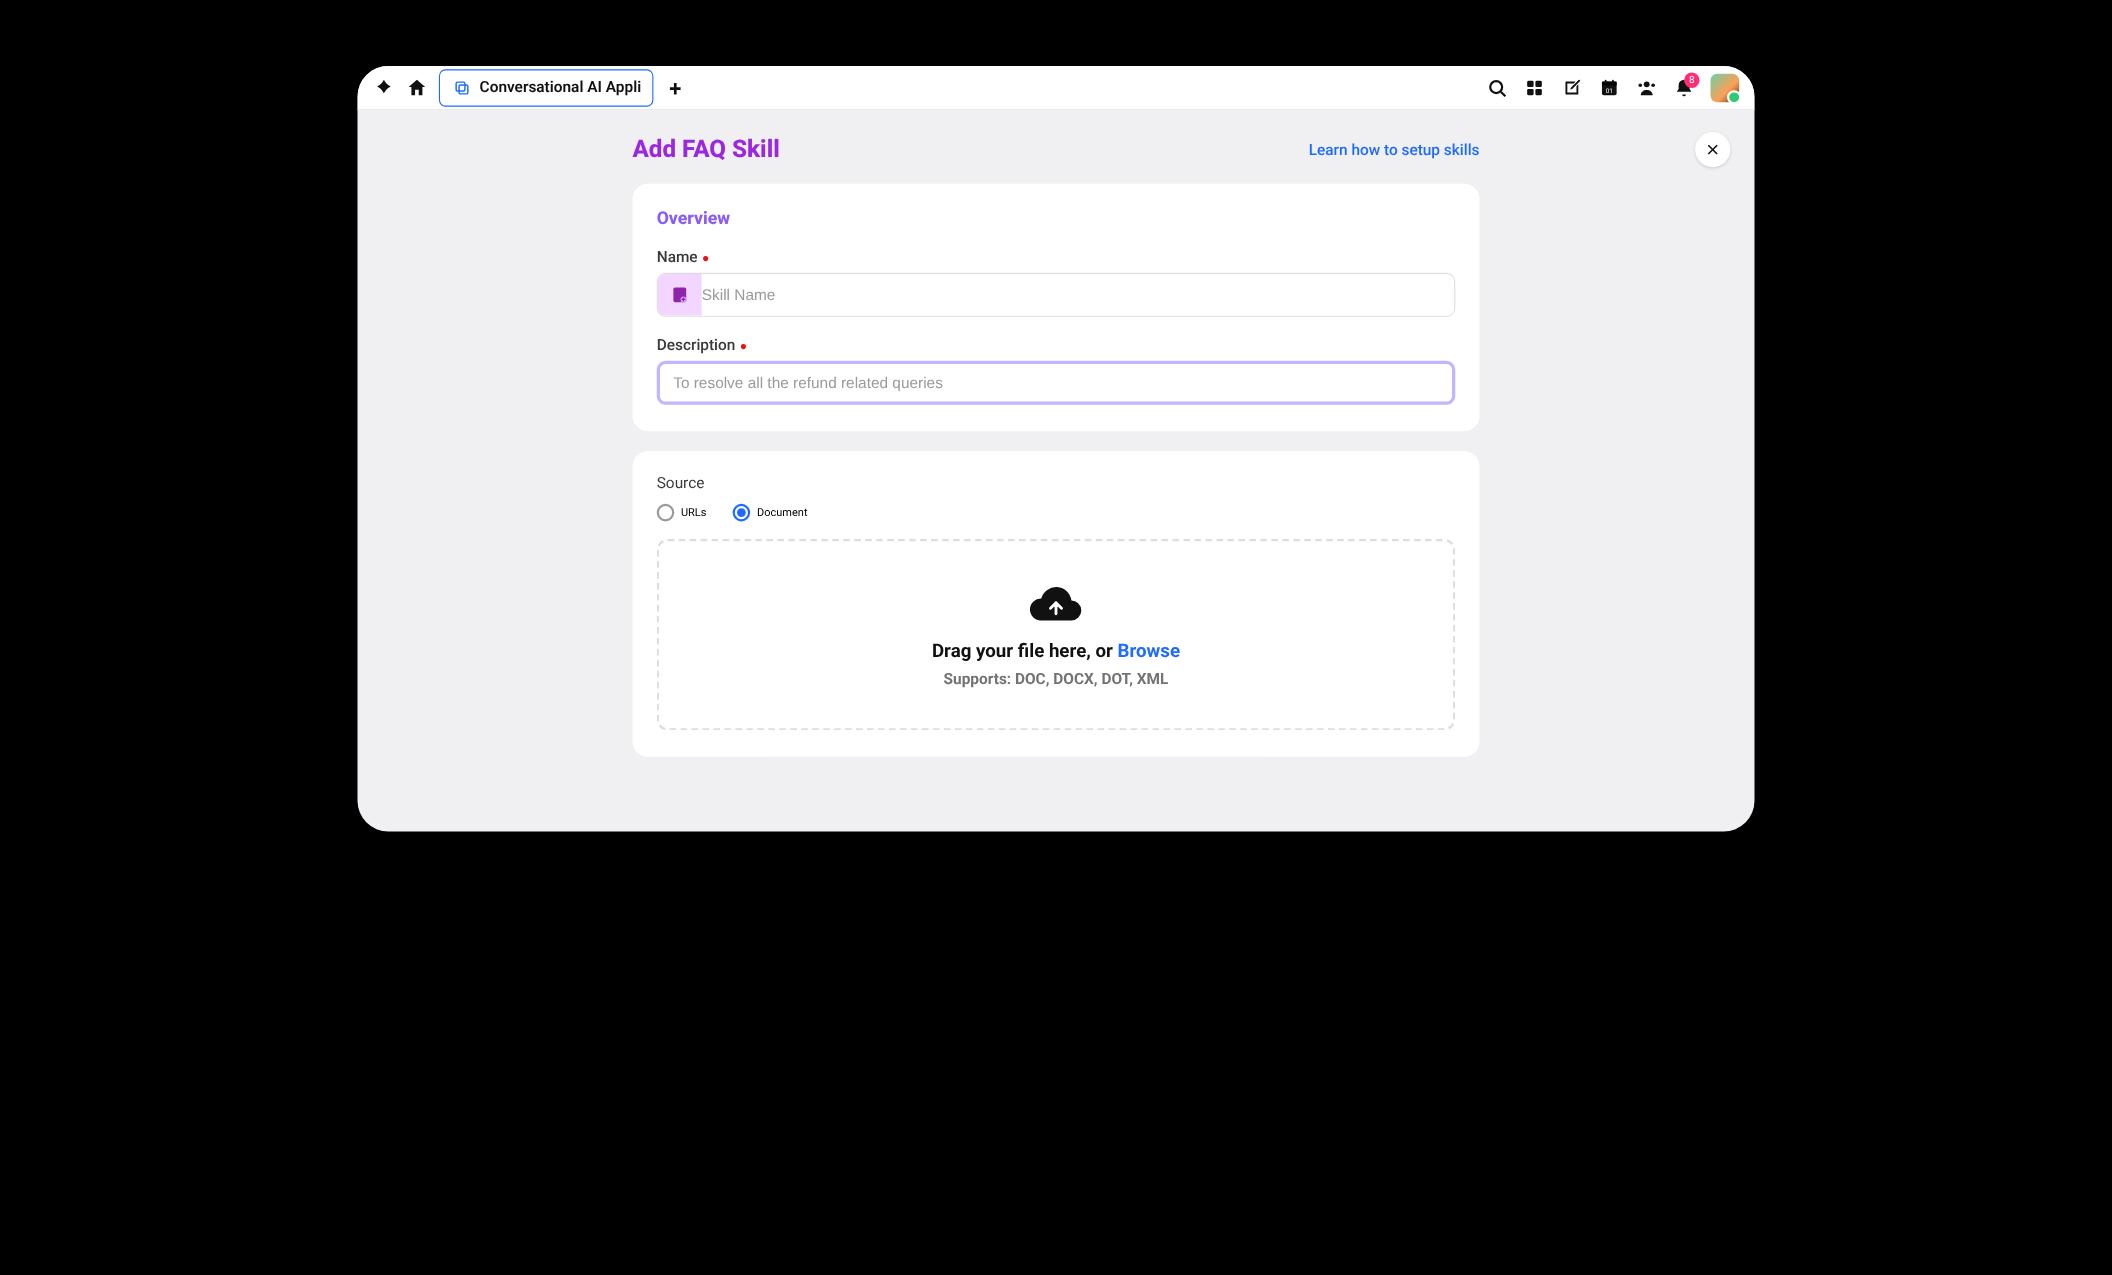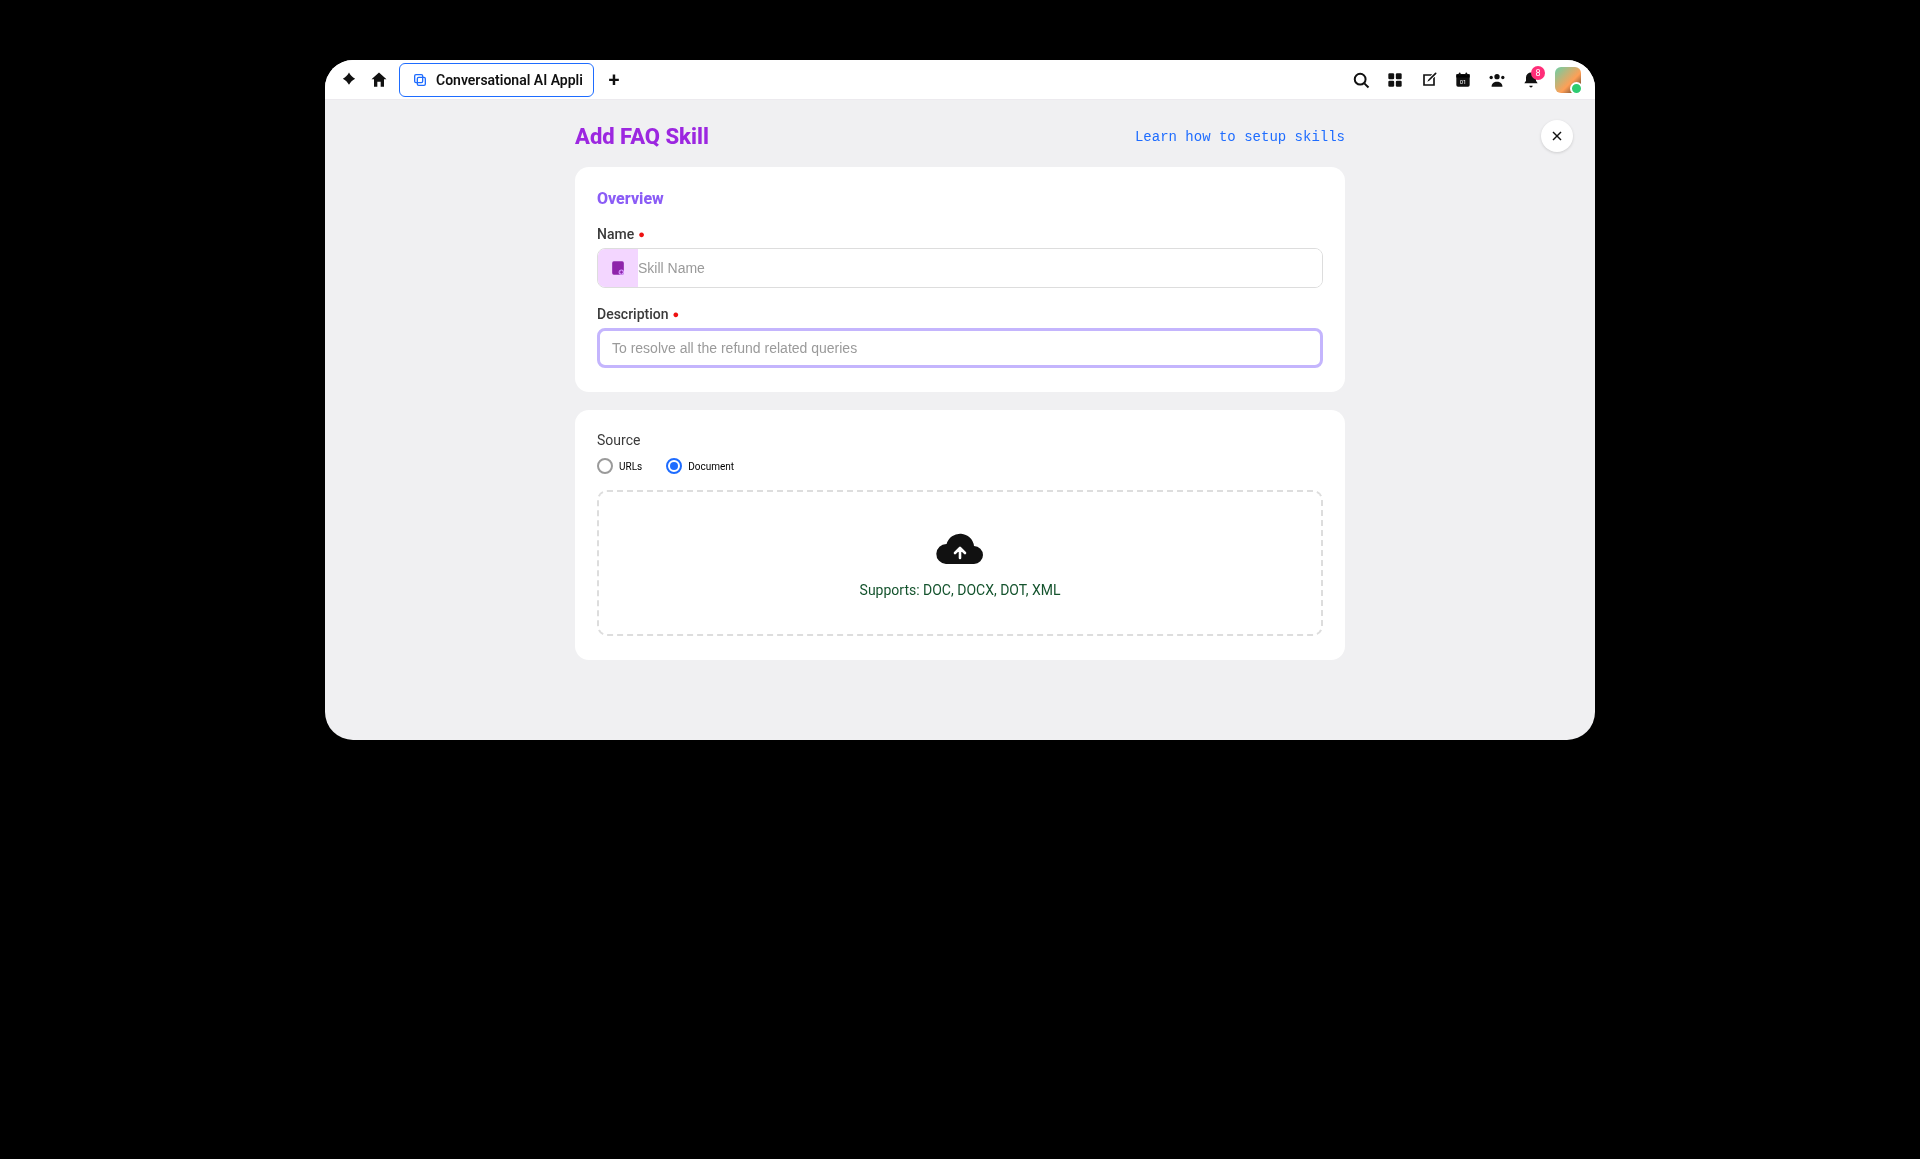--- a/index.html
+++ b/index.html
@@ -77,21 +77,21 @@
   }
   .form-wrap {
     width:770px; max-width:100%;
     margin: 0 auto;
   }
   .heading-row {
     display:flex; align-items:center; justify-content:space-between;
     margin-bottom:18px;
   }
   .page-title { font-size:22px; font-weight:800; color:#9c27e0; }
-  .help-link  { font-size:14px; font-weight:500; color:#1e6cff; cursor:pointer;font-family:Liberation Mono, monospace; }
+  .help-link  { font-size:14px; font-weight:500; color:#1e6cff; cursor:pointer; }
 
   .card {
     background:#fff; border-radius:14px;
     padding:22px 22px 24px;
     margin-bottom:18px;
   }
   .card-h { font-size:16px; font-weight:800; color:#8b5cf6; margin-bottom:18px; }
 
   .fld-label { font-size:14px; font-weight:500; color:#3a3a3a; margin-bottom:6px; display:flex; gap:4px;}
   .req-dot { color:#e11; font-size:11px; line-height:1; transform:translateY(3px); }
@@ -122,21 +122,21 @@
   }
 
   .drop {
     border:2px dashed #ddd; border-radius:10px;
     padding:40px 10px 36px;
     text-align:center;
   }
   .cloud-ic { margin:0 auto 16px; width:48px;height:34px; color:#111; }
   .drop-title { font-size:17px; font-weight:700; color:#111; }
   .drop-title .browse { color:#1e6cff; cursor:pointer; }
-  .drop-sub { margin-top:8px; font-size:14px; color:#14532d; }
+  .drop-sub { margin-top:8px; font-size:14px; color:#737373;font-weight:bold; }
 
   svg { display:block; }
 </style>
 </head>
 <body>
 
 <div class="app-window">
 
   <div class="topbar">
     <div class="tb-left">
@@ -267,19 +267,22 @@
           </label>
         </div>
 
         <div class="drop">
           <div class="cloud-ic">
             <svg viewBox="0 0 48 34" width="48" height="34" fill="currentColor">
               <path d="M38 14a14 14 0 00-27.4-2A10 10 0 0010 32h28a9 9 0 000-18z"></path>
               <path d="M24 26V16m0 0l-5 5m5-5l5 5" stroke="#fff" stroke-width="2.6" fill="none" stroke-linecap="round" stroke-linejoin="round"></path>
             </svg>
           </div>
+          <div class="drop-title">
+            <span>Drag your file here, or </span><span class="browse">Browse</span>
+          </div>
           <div class="drop-sub">Supports: DOC, DOCX, DOT, XML</div>
         </div>
       </div>
 
     </div>
   </div>
 </div>
 
 </body></html>

